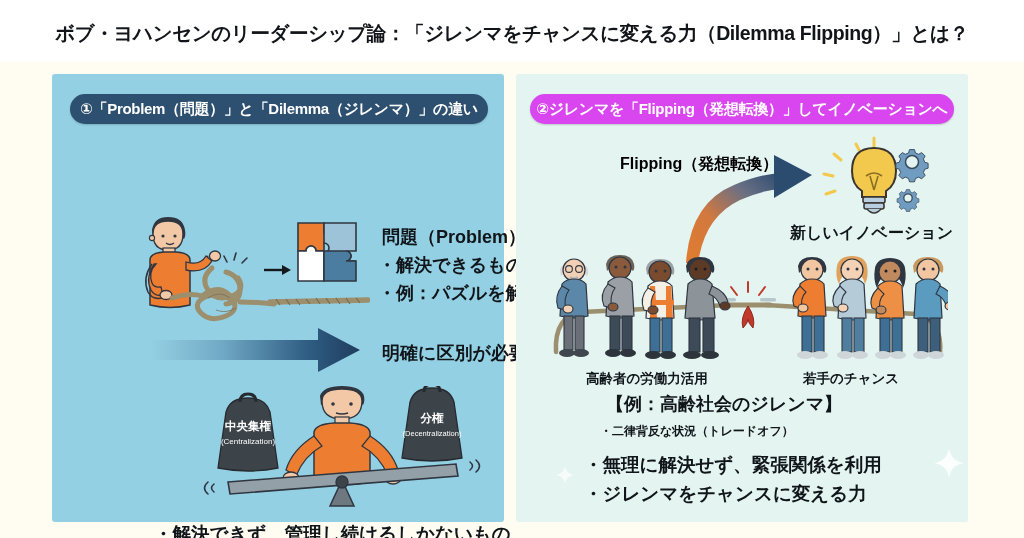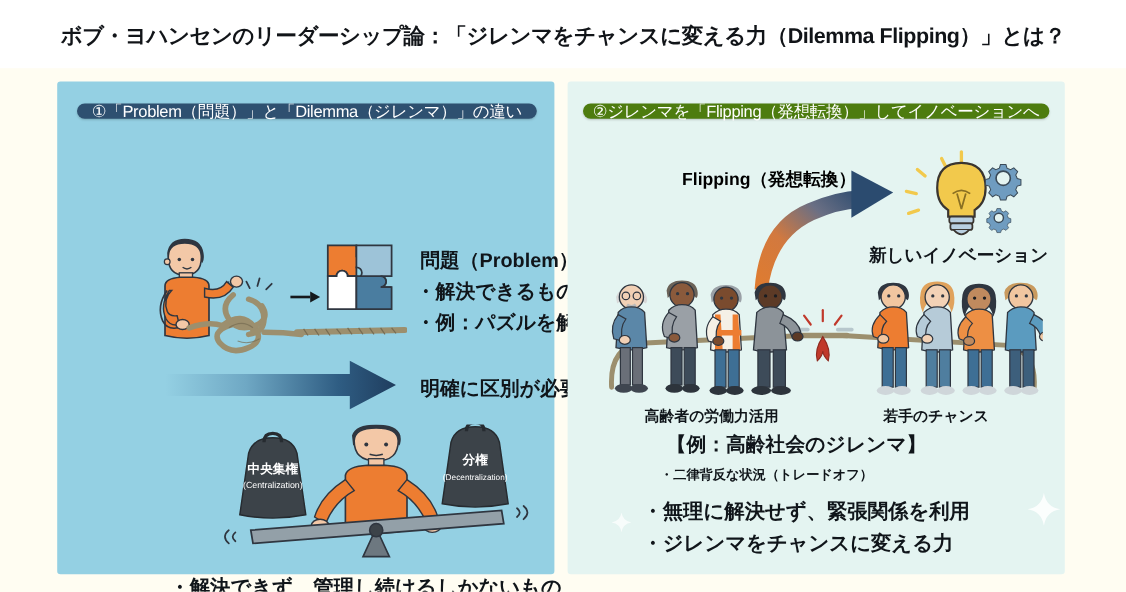--- a/index.html
+++ b/index.html
@@ -58,41 +58,41 @@
   .panel-right {
     left: 516px;
     width: 452px;
     background: #e4f4f1;
   }
 
   
   .pill {
     position: absolute;
     top: 20px;
-    height: 14px;
+    height: 30px;
     border-radius: 16px;
     display: flex;
     align-items: center;
     justify-content: center;
     color: #ffffff;
     font-size: 15px;
-    font-weight: normal;
+    font-weight: bold;
     white-space: nowrap;
     letter-spacing: -0.3px;
     box-shadow: 0 1px 2px rgba(0,0,0,0.18);
   }
   .pill-left {
     left: 18px;
     width: 418px;
     background: #2e5070;
   }
   .pill-right {
     left: 14px;
     width: 424px;
-    background: #4d7c0f;
+    background: #d946ef;
   }
 
   
   .txt {
     position: absolute;
     color: #10151a;
     font-weight: bold;
     white-space: nowrap;
     line-height: 1.28;
   }

